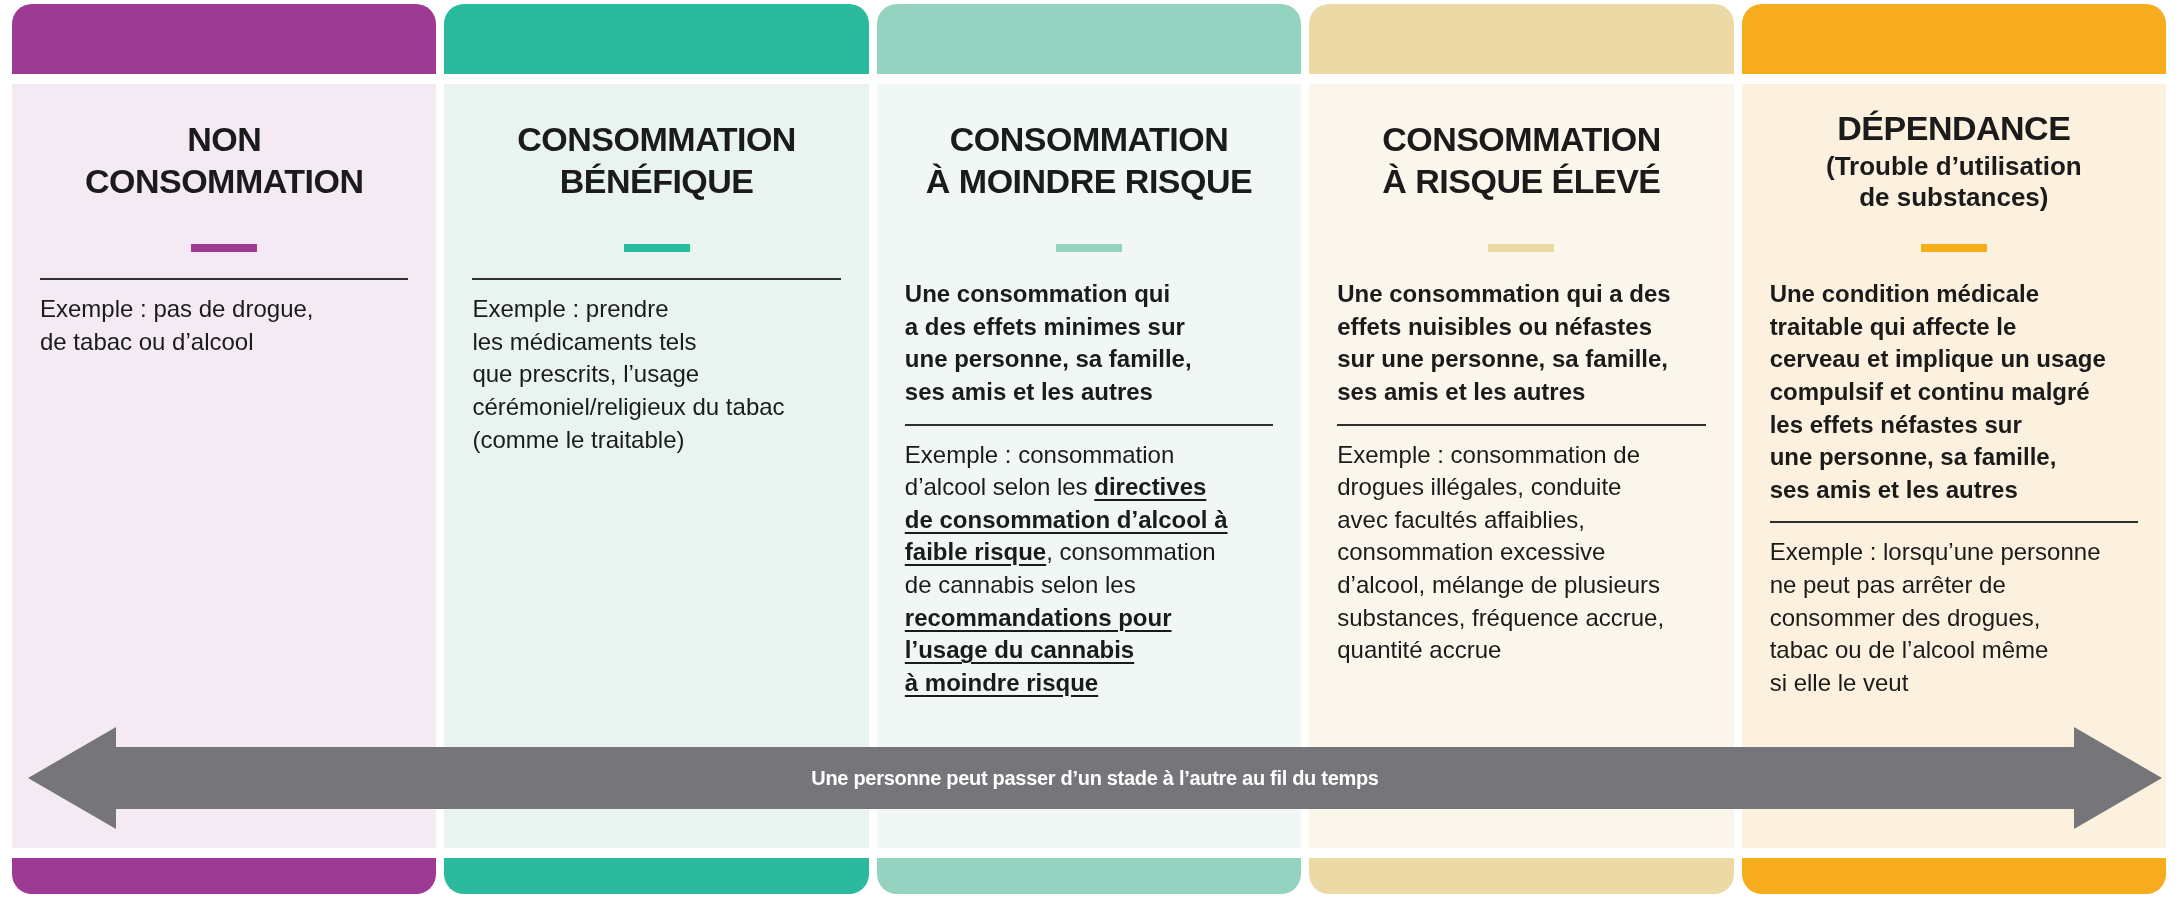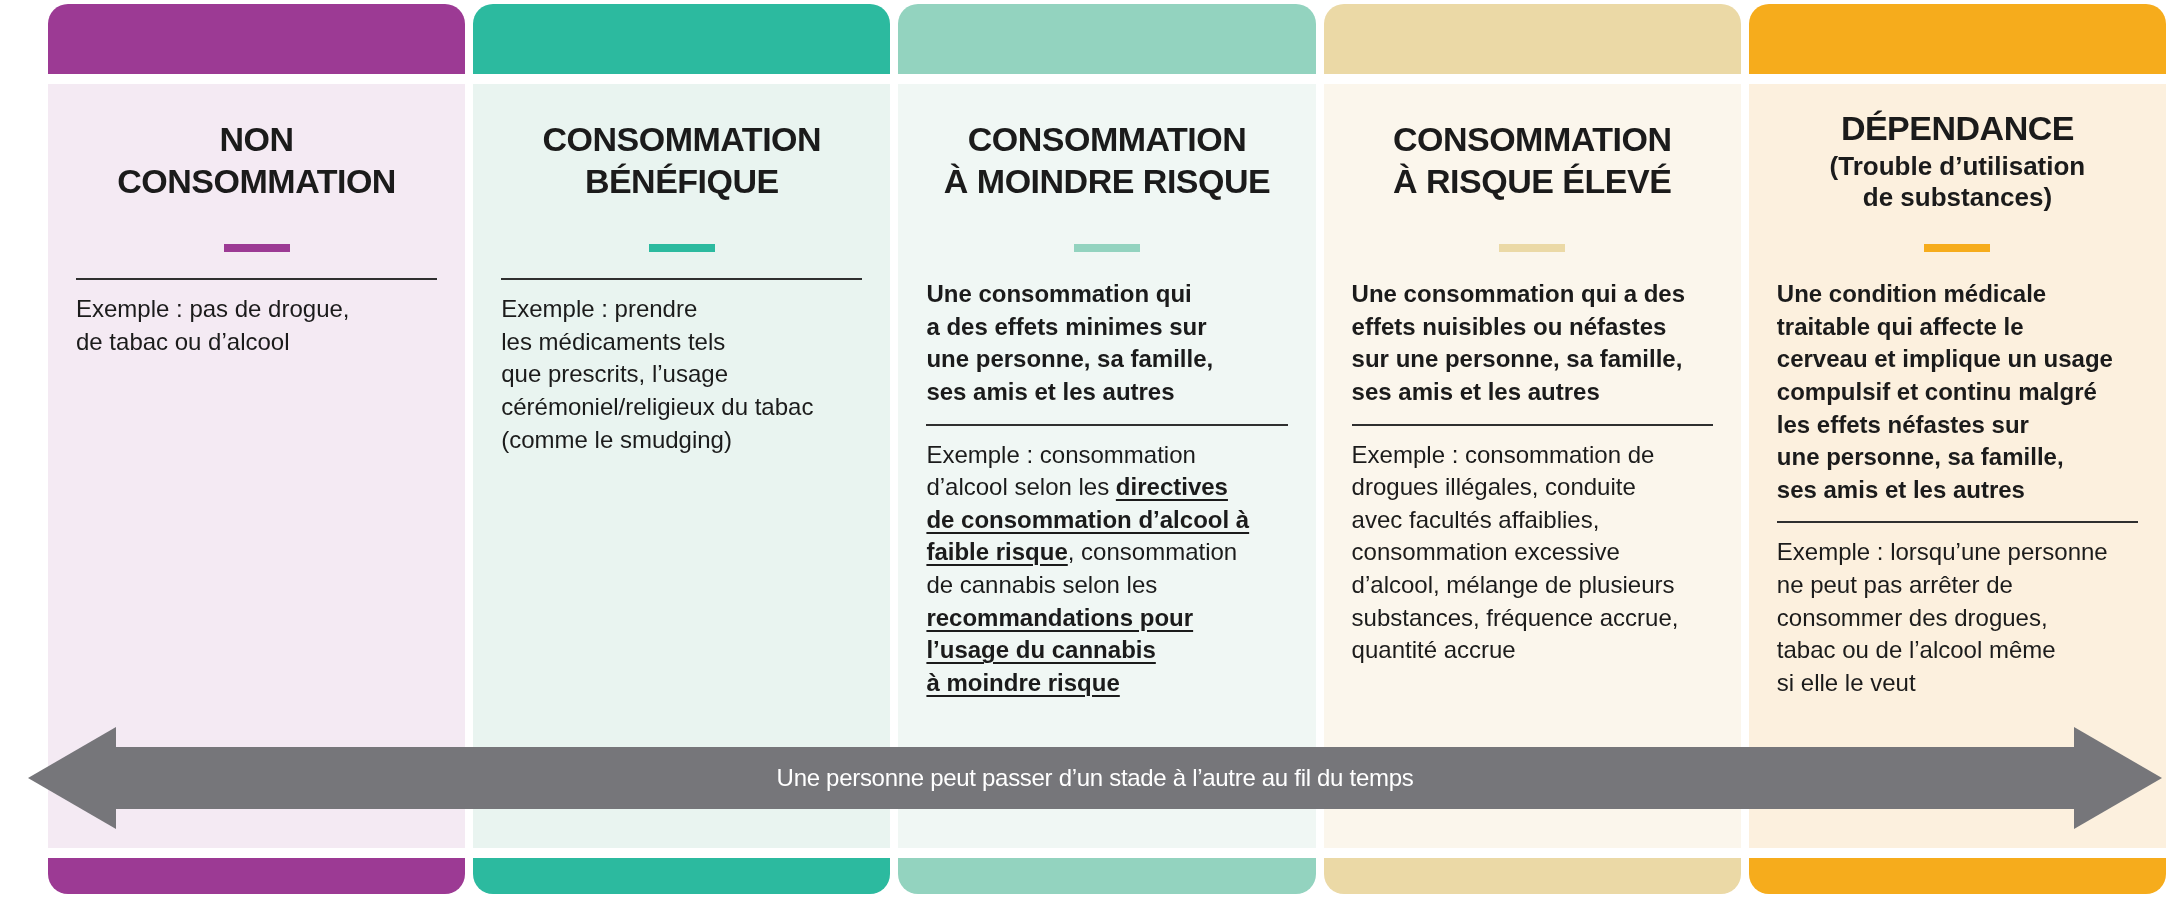--- a/index.html
+++ b/index.html
@@ -3,21 +3,21 @@
 <meta charset="utf-8">
 <style>
   html, body { margin: 0; padding: 0; background: #ffffff; }
   body {
     width: 2178px; height: 897px; position: relative; overflow: hidden;
     font-family: "Liberation Sans", sans-serif; color: #1b1b1b;
   }
   .board {
     position: absolute; inset: 0;
     display: flex; gap: 8px;
-    padding: 4px 12px 3px; box-sizing: border-box; margin-left: 36px;
+    padding: 4px 12px 3px; box-sizing: border-box;
   }
   .card { flex: 1 1 0; display: flex; flex-direction: column; min-width: 0; }
   .card-top {
     height: 70px; background: var(--bar);
     border-radius: 20px 20px 0 0; margin-bottom: 10px; flex: none;
   }
   .card-body {
     flex: 1 1 auto; background: var(--body);
     padding: 18px 28px; box-sizing: border-box;
   }
@@ -67,21 +67,21 @@
   }
   .arrow-head.right {
     border-top: 51px solid transparent; border-bottom: 51px solid transparent;
     border-left: 88px solid var(--arrow);
   }
   .arrow-shaft {
     flex: 1 1 auto; height: 62px; background: var(--arrow);
     display: flex; align-items: center; justify-content: center;
   }
   .arrow-label {
-    color: #ffffff; font-weight: normal; font-size: 24px; letter-spacing: -0.3px;
+    color: #ffffff; font-weight: bold; font-size: 20px; letter-spacing: -0.3px;
   }
 </style>
 </head>
 <body>
 
 <div class="board">
 
   <div class="card" style="--bar: #9C3A94; --body: #F4EAF3; --accent: #9C3A94;">
     <div class="card-top"></div>
     <div class="card-body">
@@ -103,21 +103,21 @@
       <div class="card-head">
         <h2 class="card-title">CONSOMMATION
 BÉNÉFIQUE</h2>
       </div>
       <div class="accent"></div>
       <hr class="rule">
       <p class="card-example"><span class="seg">Exemple : prendre
 les médicaments tels
 que prescrits, l’usage
 cérémoniel/religieux du tabac
-(comme le smudging)</span></p>
+(comme le traitable)</span></p>
     </div>
     <div class="card-bottom"></div>
   </div>
 
   <div class="card" style="--bar: #93D3BF; --body: #F0F7F4; --accent: #93D3BF;">
     <div class="card-top"></div>
     <div class="card-body">
       <div class="card-head">
         <h2 class="card-title">CONSOMMATION
 À MOINDRE RISQUE</h2>

